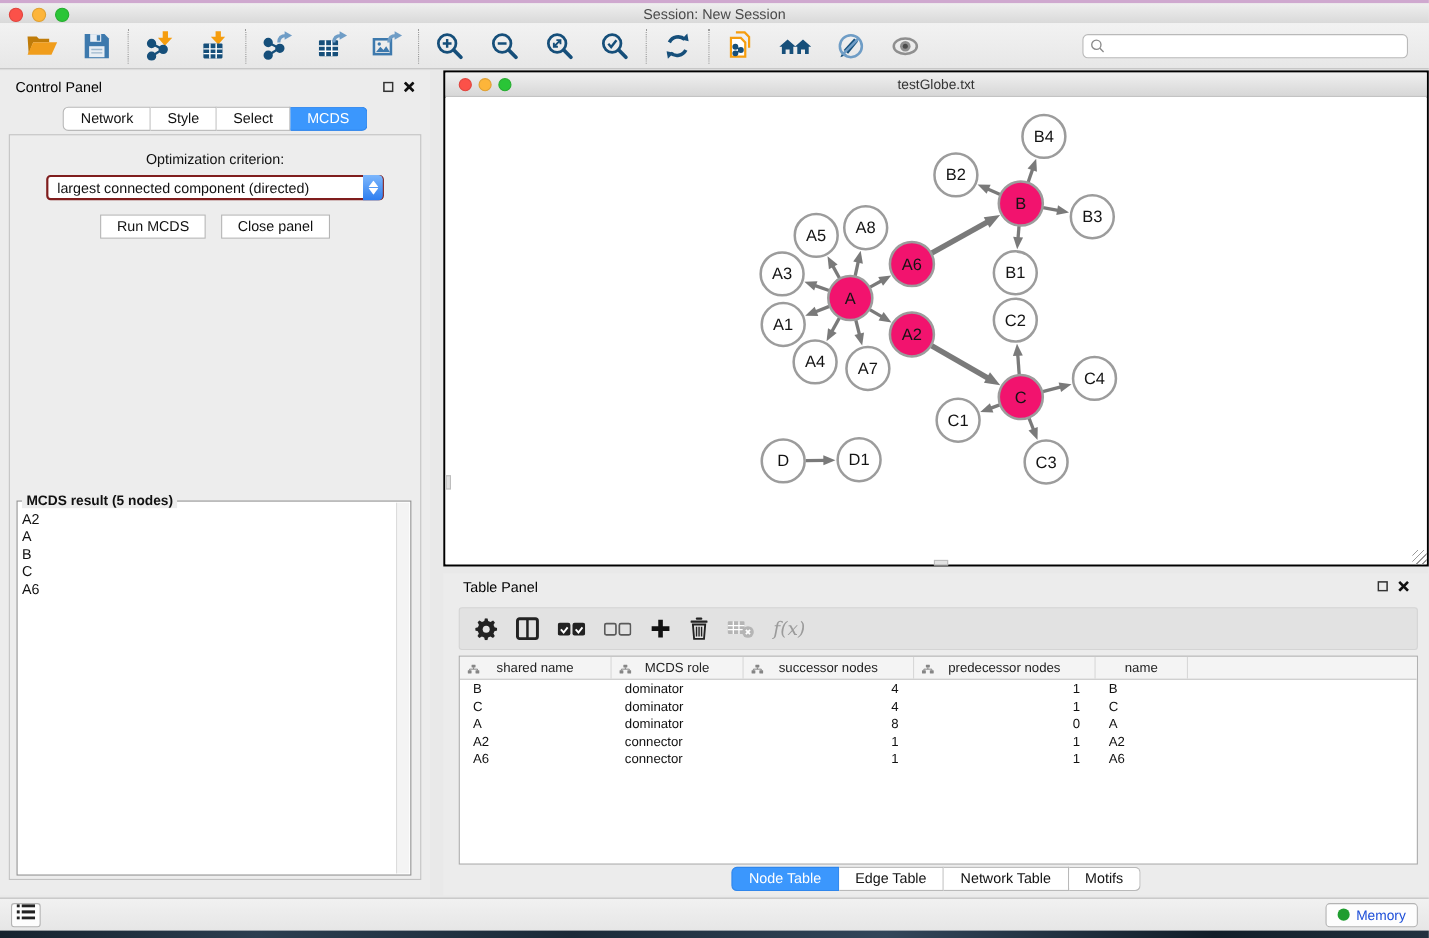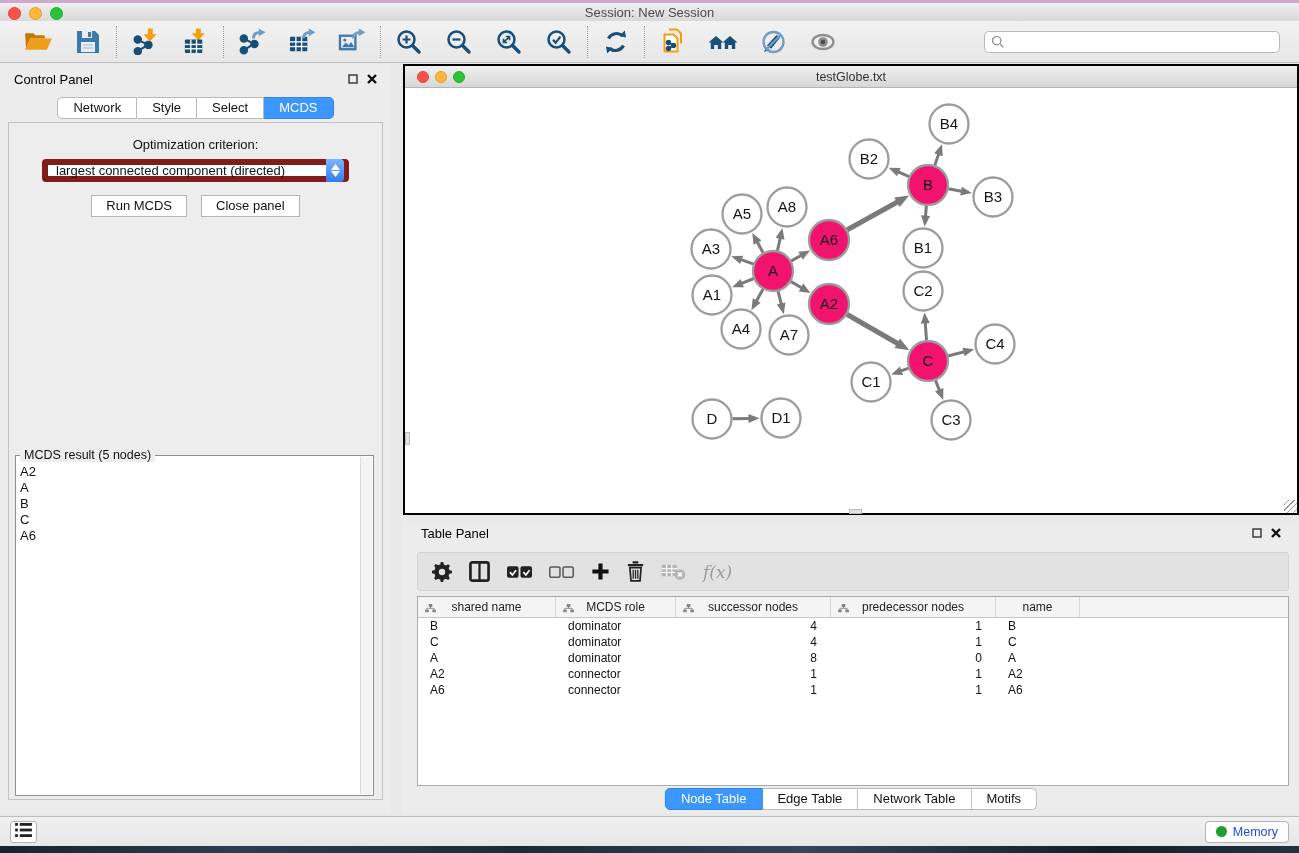--- a/index.html
+++ b/index.html
@@ -40,34 +40,34 @@
   .cp-head { padding:8px 14px 0 14px; }
   .cp-tabs { display:flex; justify-content:center; margin-top:10px; }
   .cp-tab { height:22px; line-height:20px; padding:0 15px; font-size:13px; background:#fff;
             border:1px solid #b9b9b9; border-left:none; color:#111; cursor:default; }
   .cp-tab:first-child { border-left:1px solid #b9b9b9; border-radius:5px 0 0 5px; }
   .cp-tab:last-child { border-radius:0 5px 5px 0; }
   .cp-tab.active { background:#3b97fd; border-color:#2f86ec; color:#fff; }
   .cp-inner { position:absolute; left:8px; right:8px; top:58px; bottom:14px;
               background:#ededed; border:1px solid #c2c2c2; }
   .opt-label { text-align:center; font-size:13px; color:#111; margin-top:14px; }
-  .select-wrap { margin:7px 33px 0 33px; height:23px; background:#fff; border:6px solid #7f1d1d;
+  .select-wrap { margin:7px 33px 0 33px; height:23px; background:#fff; border:2px solid #7f1d1d;
                  border-radius:4px; display:flex; align-items:center; position:relative; cursor:default; }
   .select-wrap .sel-text { font-size:13px; color:#111; padding-left:8px; flex:1; white-space:nowrap; overflow:hidden; }
   .sel-stepper { width:18px; height:23px; margin-right:-1px; border-radius:0 4px 4px 0;
                  background:linear-gradient(#7db7fc,#2e7ef0); display:flex; flex-direction:column;
                  align-items:center; justify-content:center; gap:1px; }
   .sel-stepper svg { display:block; }
   .btn-row { display:flex; justify-content:center; gap:14px; margin-top:13px; }
   .mac-btn { height:22px; line-height:20px; padding:0 14px; background:#fff; border:1px solid #b4b4b4;
              border-radius:0; font-size:13px; color:#111; cursor:default; }
   .result-box { position:absolute; left:6px; right:8px; top:332px; height:341px;
                 border:1px solid #8f8f8f; background:#fff; }
   .result-legend { position:absolute; top:-8px; left:4px; background:#ededed; padding:0 4px;
-                   font-size:12.5px; color:#111; }
+                   font-size:12.5px; color:#111;font-weight:bold; }
   .result-list { position:absolute; inset:8px 13px 2px 4px; font-size:13px; color:#111; line-height:16px; }
   .result-scroll { position:absolute; top:1px; bottom:1px; right:1px; width:12px; background:#f4f4f4;
                    border-left:1px solid #dcdcdc; }
 
   
   .net-window { position:absolute; left:403px; top:64px; width:896px; height:451px;
                 border:2px solid #000000; background:#fff; }
   .net-titlebar { position:absolute; left:0; top:0; right:0; height:22px;
                   background:linear-gradient(#f0f0f0,#d7d7d7); border-bottom:1px solid #b5b5b5; }
   .net-titlebar .lights { left:12px; top:5px; gap:6px; }

